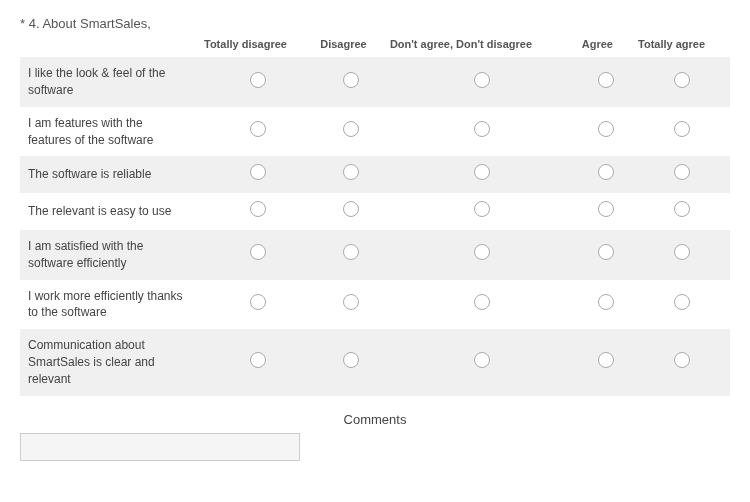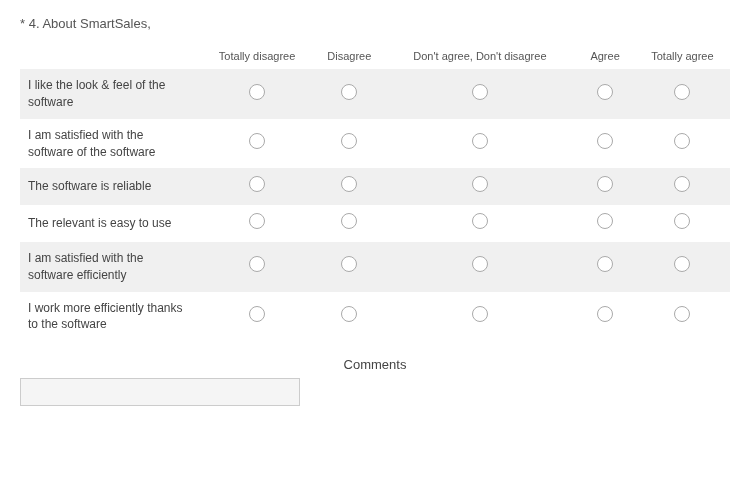--- a/index.html
+++ b/index.html
@@ -8,31 +8,30 @@
       font-size: 13px;
       color: #333;
       background: #fff;
       width: 750px;
       min-height: 502px;
       padding: 16px 20px;
     }
     .question-title {
       font-size: 13px;
       color: #555;
-      margin-bottom: 12px;
     }
     .survey-table {
       width: 100%;
       border-collapse: collapse;
     }
     .survey-table thead tr th {
       font-size: 11px;
       color: #555;
-      font-weight: normal;
-      text-align: center;
+      font-weight: bold;
+      text-align: left;
       padding: 6px 4px;
       vertical-align: bottom;
       line-height: 1.3;
     }
     .survey-table thead tr th.row-label-header {
       width: 180px;
     }
     .survey-table tbody tr td {
       padding: 8px 14px;
       vertical-align: middle;
@@ -98,21 +97,21 @@
   <tbody id="survey-body">
   <tr>
         <td class="row-label">I like the look &amp; feel of the software</td>
         <td><span class="radio-circle"></span></td>
         <td><span class="radio-circle"></span></td>
         <td><span class="radio-circle"></span></td>
         <td><span class="radio-circle"></span></td>
         <td><span class="radio-circle"></span></td>
       </tr>
       <tr>
-        <td class="row-label">I am satisfied with the software of the software</td>
+        <td class="row-label">I am features with the features of the software</td>
         <td><span class="radio-circle"></span></td>
         <td><span class="radio-circle"></span></td>
         <td><span class="radio-circle"></span></td>
         <td><span class="radio-circle"></span></td>
         <td><span class="radio-circle"></span></td>
       </tr>
       <tr>
         <td class="row-label">The software is reliable</td>
         <td><span class="radio-circle"></span></td>
         <td><span class="radio-circle"></span></td>
@@ -137,19 +136,27 @@
         <td><span class="radio-circle"></span></td>
       </tr>
       <tr>
         <td class="row-label">I work more efficiently thanks to the software</td>
         <td><span class="radio-circle"></span></td>
         <td><span class="radio-circle"></span></td>
         <td><span class="radio-circle"></span></td>
         <td><span class="radio-circle"></span></td>
         <td><span class="radio-circle"></span></td>
       </tr>
+      <tr>
+        <td class="row-label">Communication about SmartSales is clear and relevant</td>
+        <td><span class="radio-circle"></span></td>
+        <td><span class="radio-circle"></span></td>
+        <td><span class="radio-circle"></span></td>
+        <td><span class="radio-circle"></span></td>
+        <td><span class="radio-circle"></span></td>
+      </tr>
     </tbody>
 </table>
 
 <div class="comments-section">
   <div class="comments-label">Comments</div>
   <div class="comments-box"></div>
 </div>
 
 </body></html>

